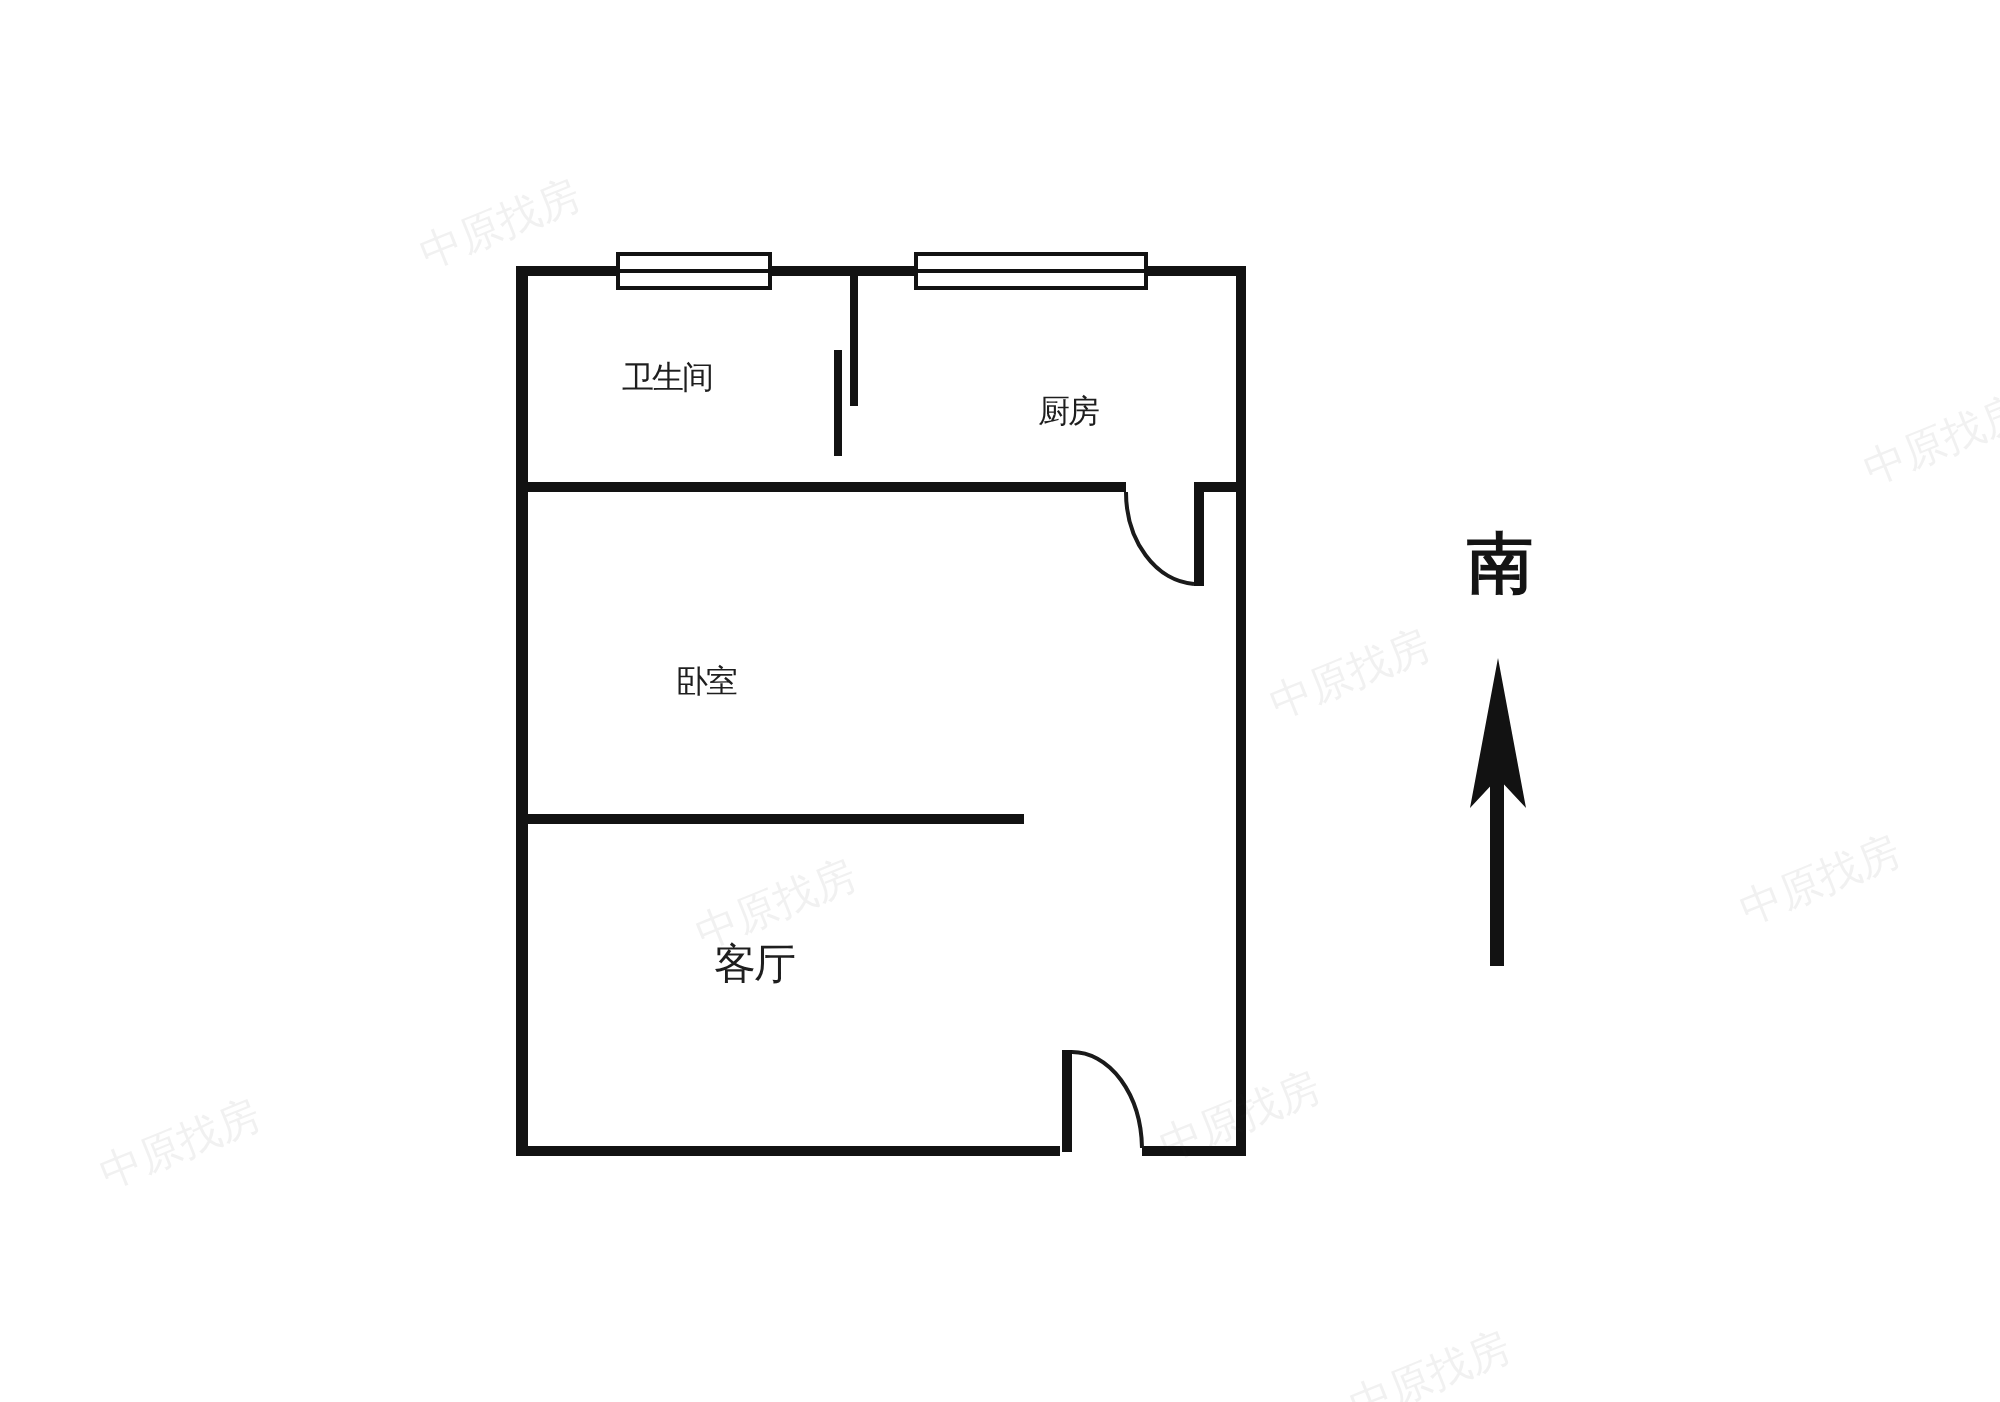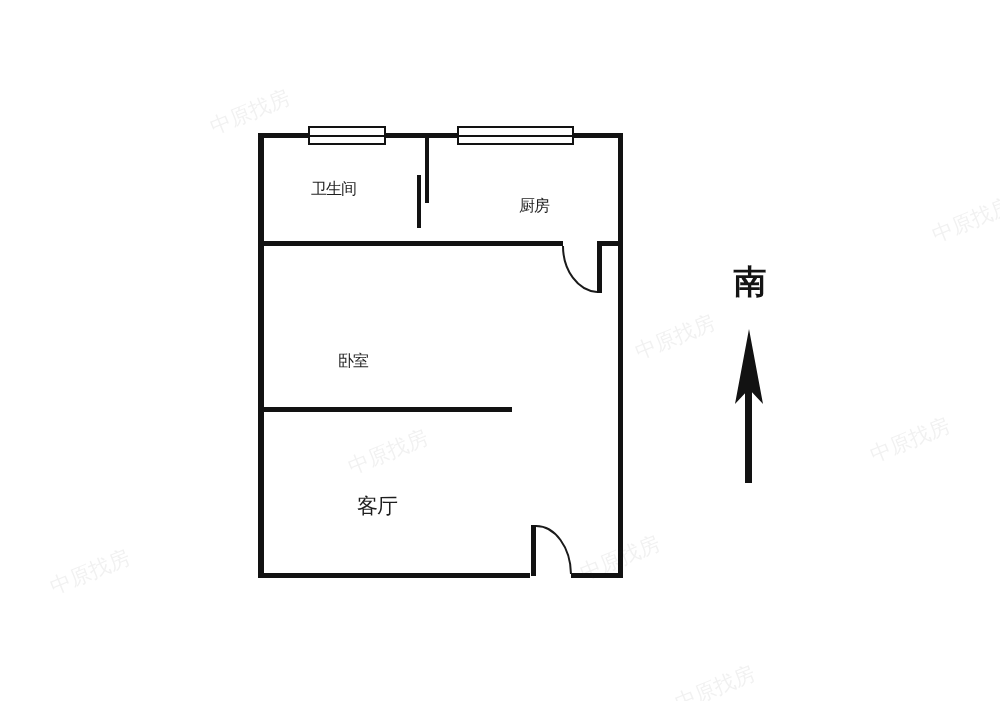--- a/index.html
+++ b/index.html
@@ -24,22 +24,22 @@
     position: absolute;
     color: #1e1e1e;
     font-size: 16px;
     font-weight: 400;
     letter-spacing: -1px;
     white-space: nowrap;
     user-select: none;
   }
   .label-bathroom { left: 311px; top: 179px; }
   .label-kitchen  { left: 519px; top: 196px; }
-  .label-bedroom  { left: 338px; top: 351px; }
-  .label-living   { left: 357px; top: 492px; font-size: 21px; text-align: right; }
+  .label-bedroom  { left: 338px; top: 331px; }
+  .label-living   { left: 357px; top: 468px; font-size: 21px; text-align: right; }
   .compass {
     position: absolute;
     left: 700px;
     top: 260px;
     width: 100px;
     height: 230px;
   }
   .compass-label {
     position: absolute;
     left: 50%;

